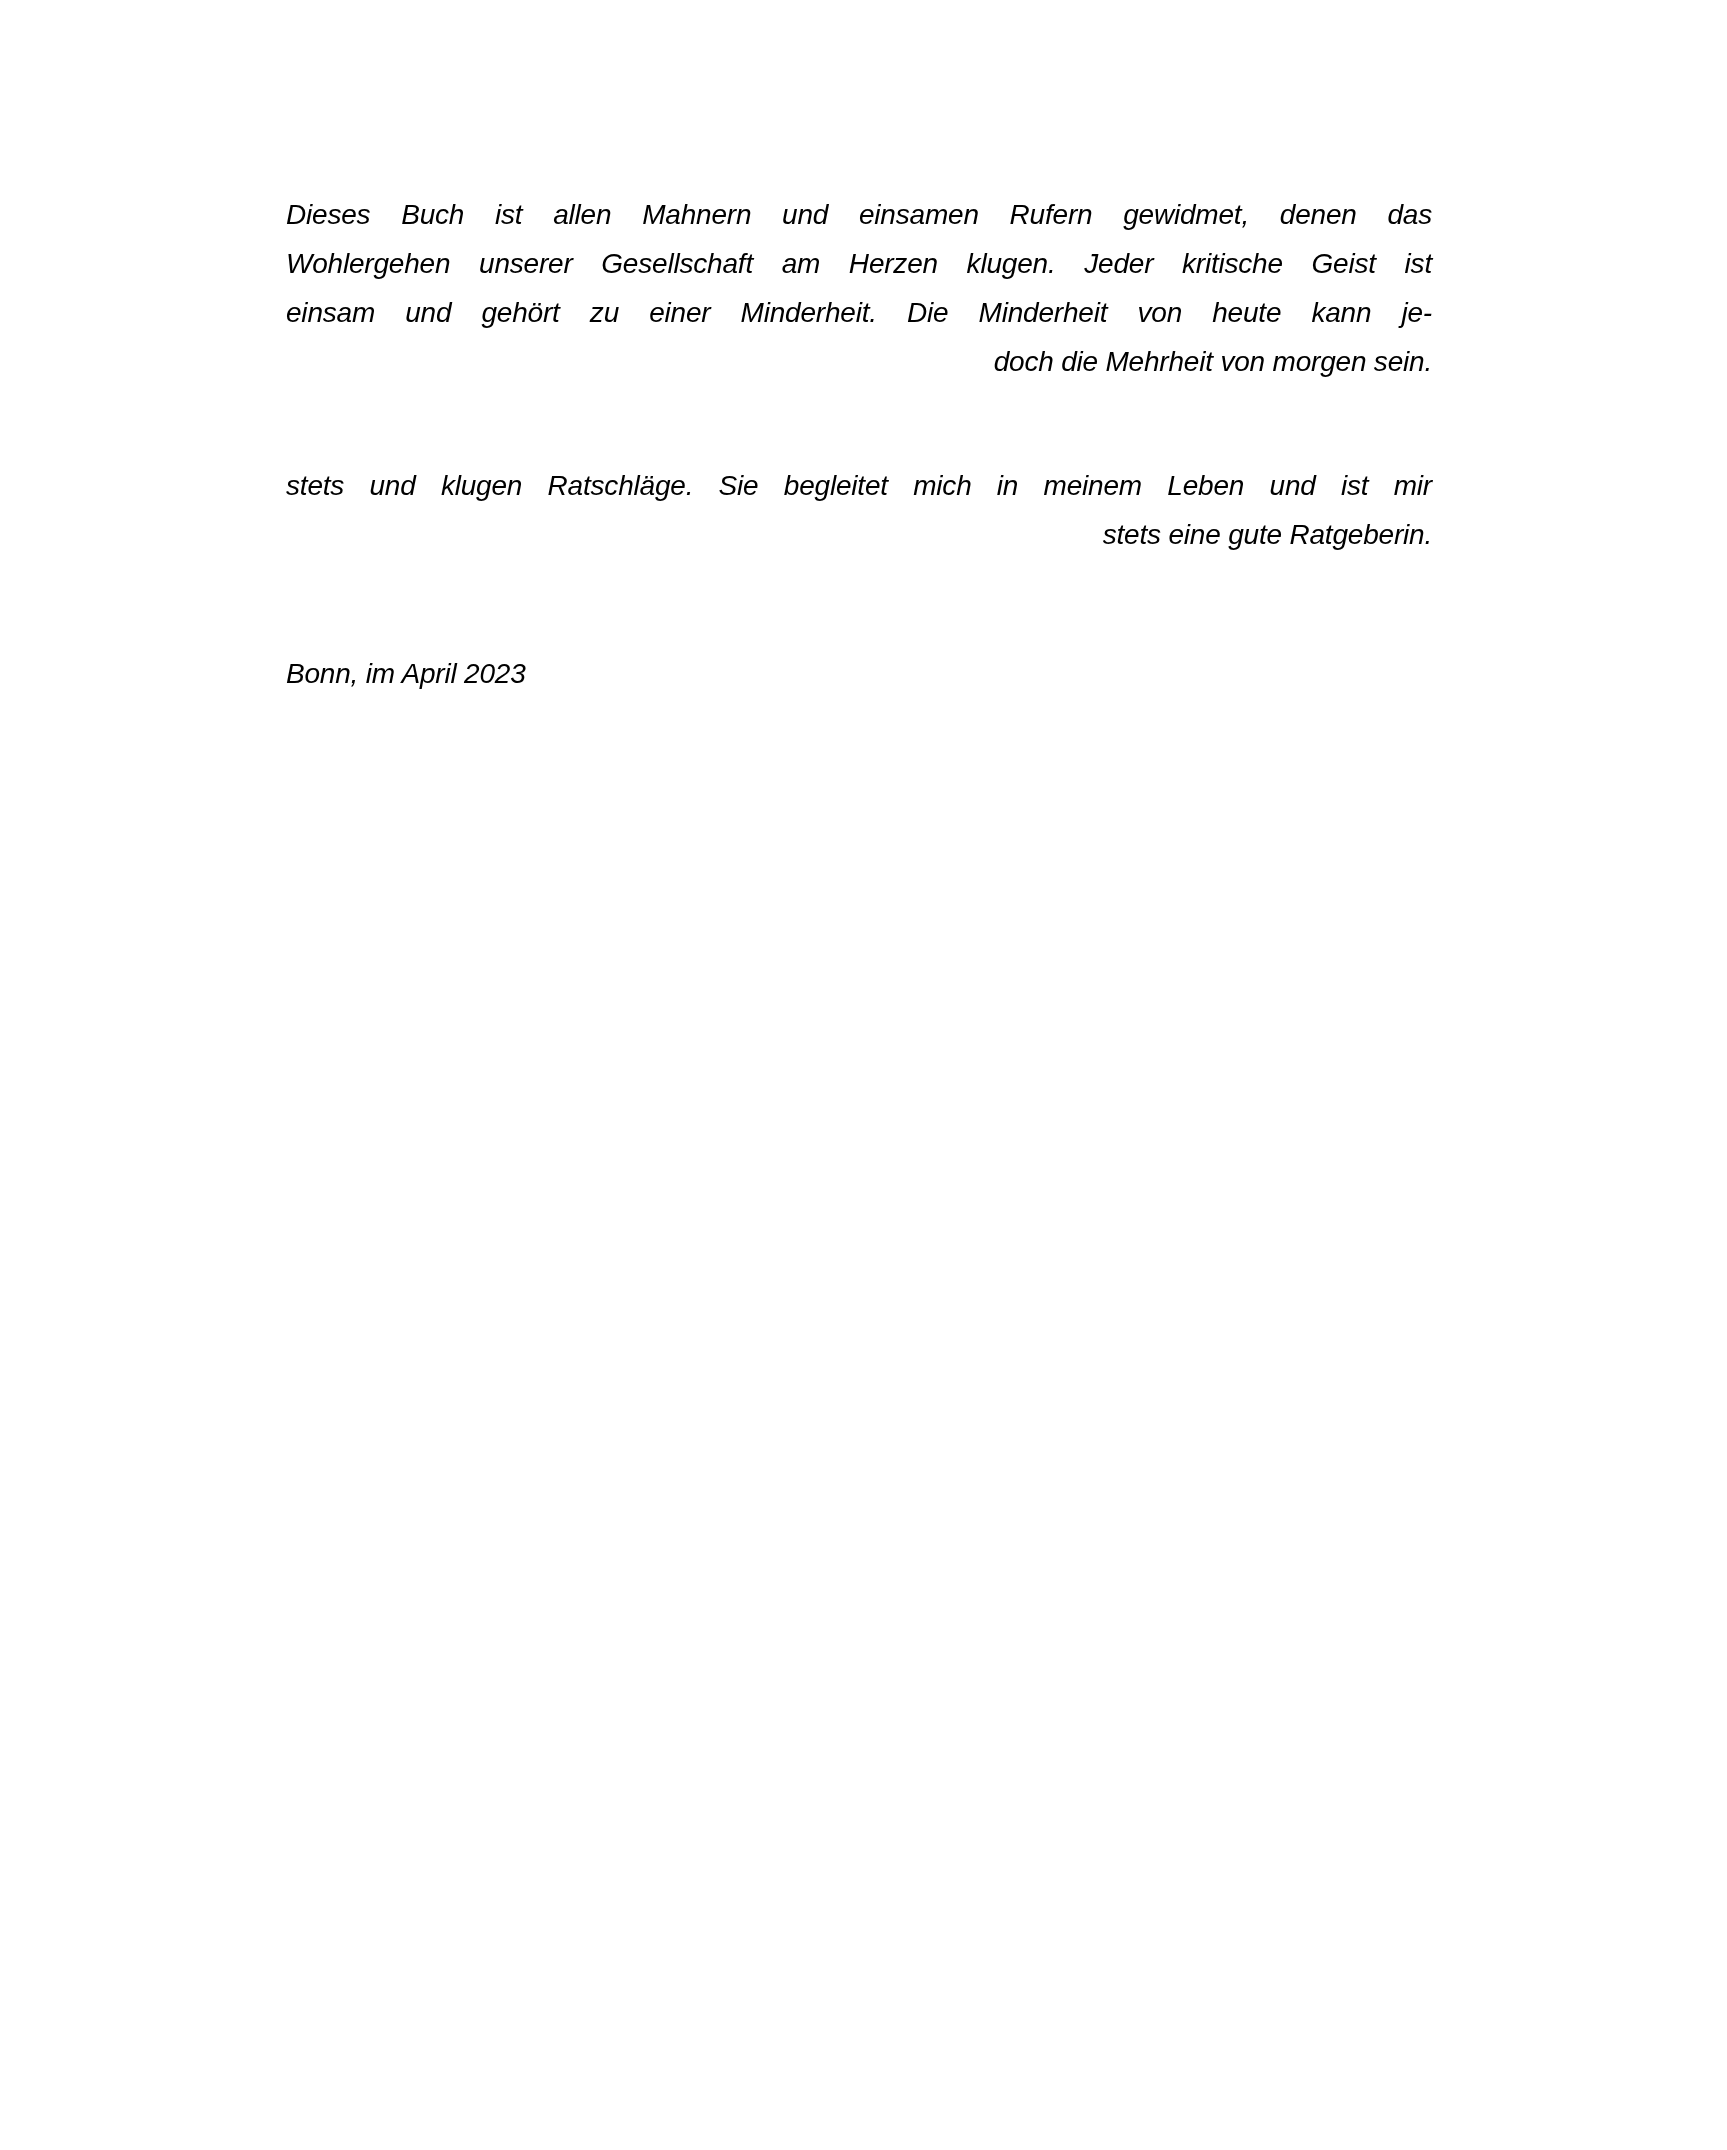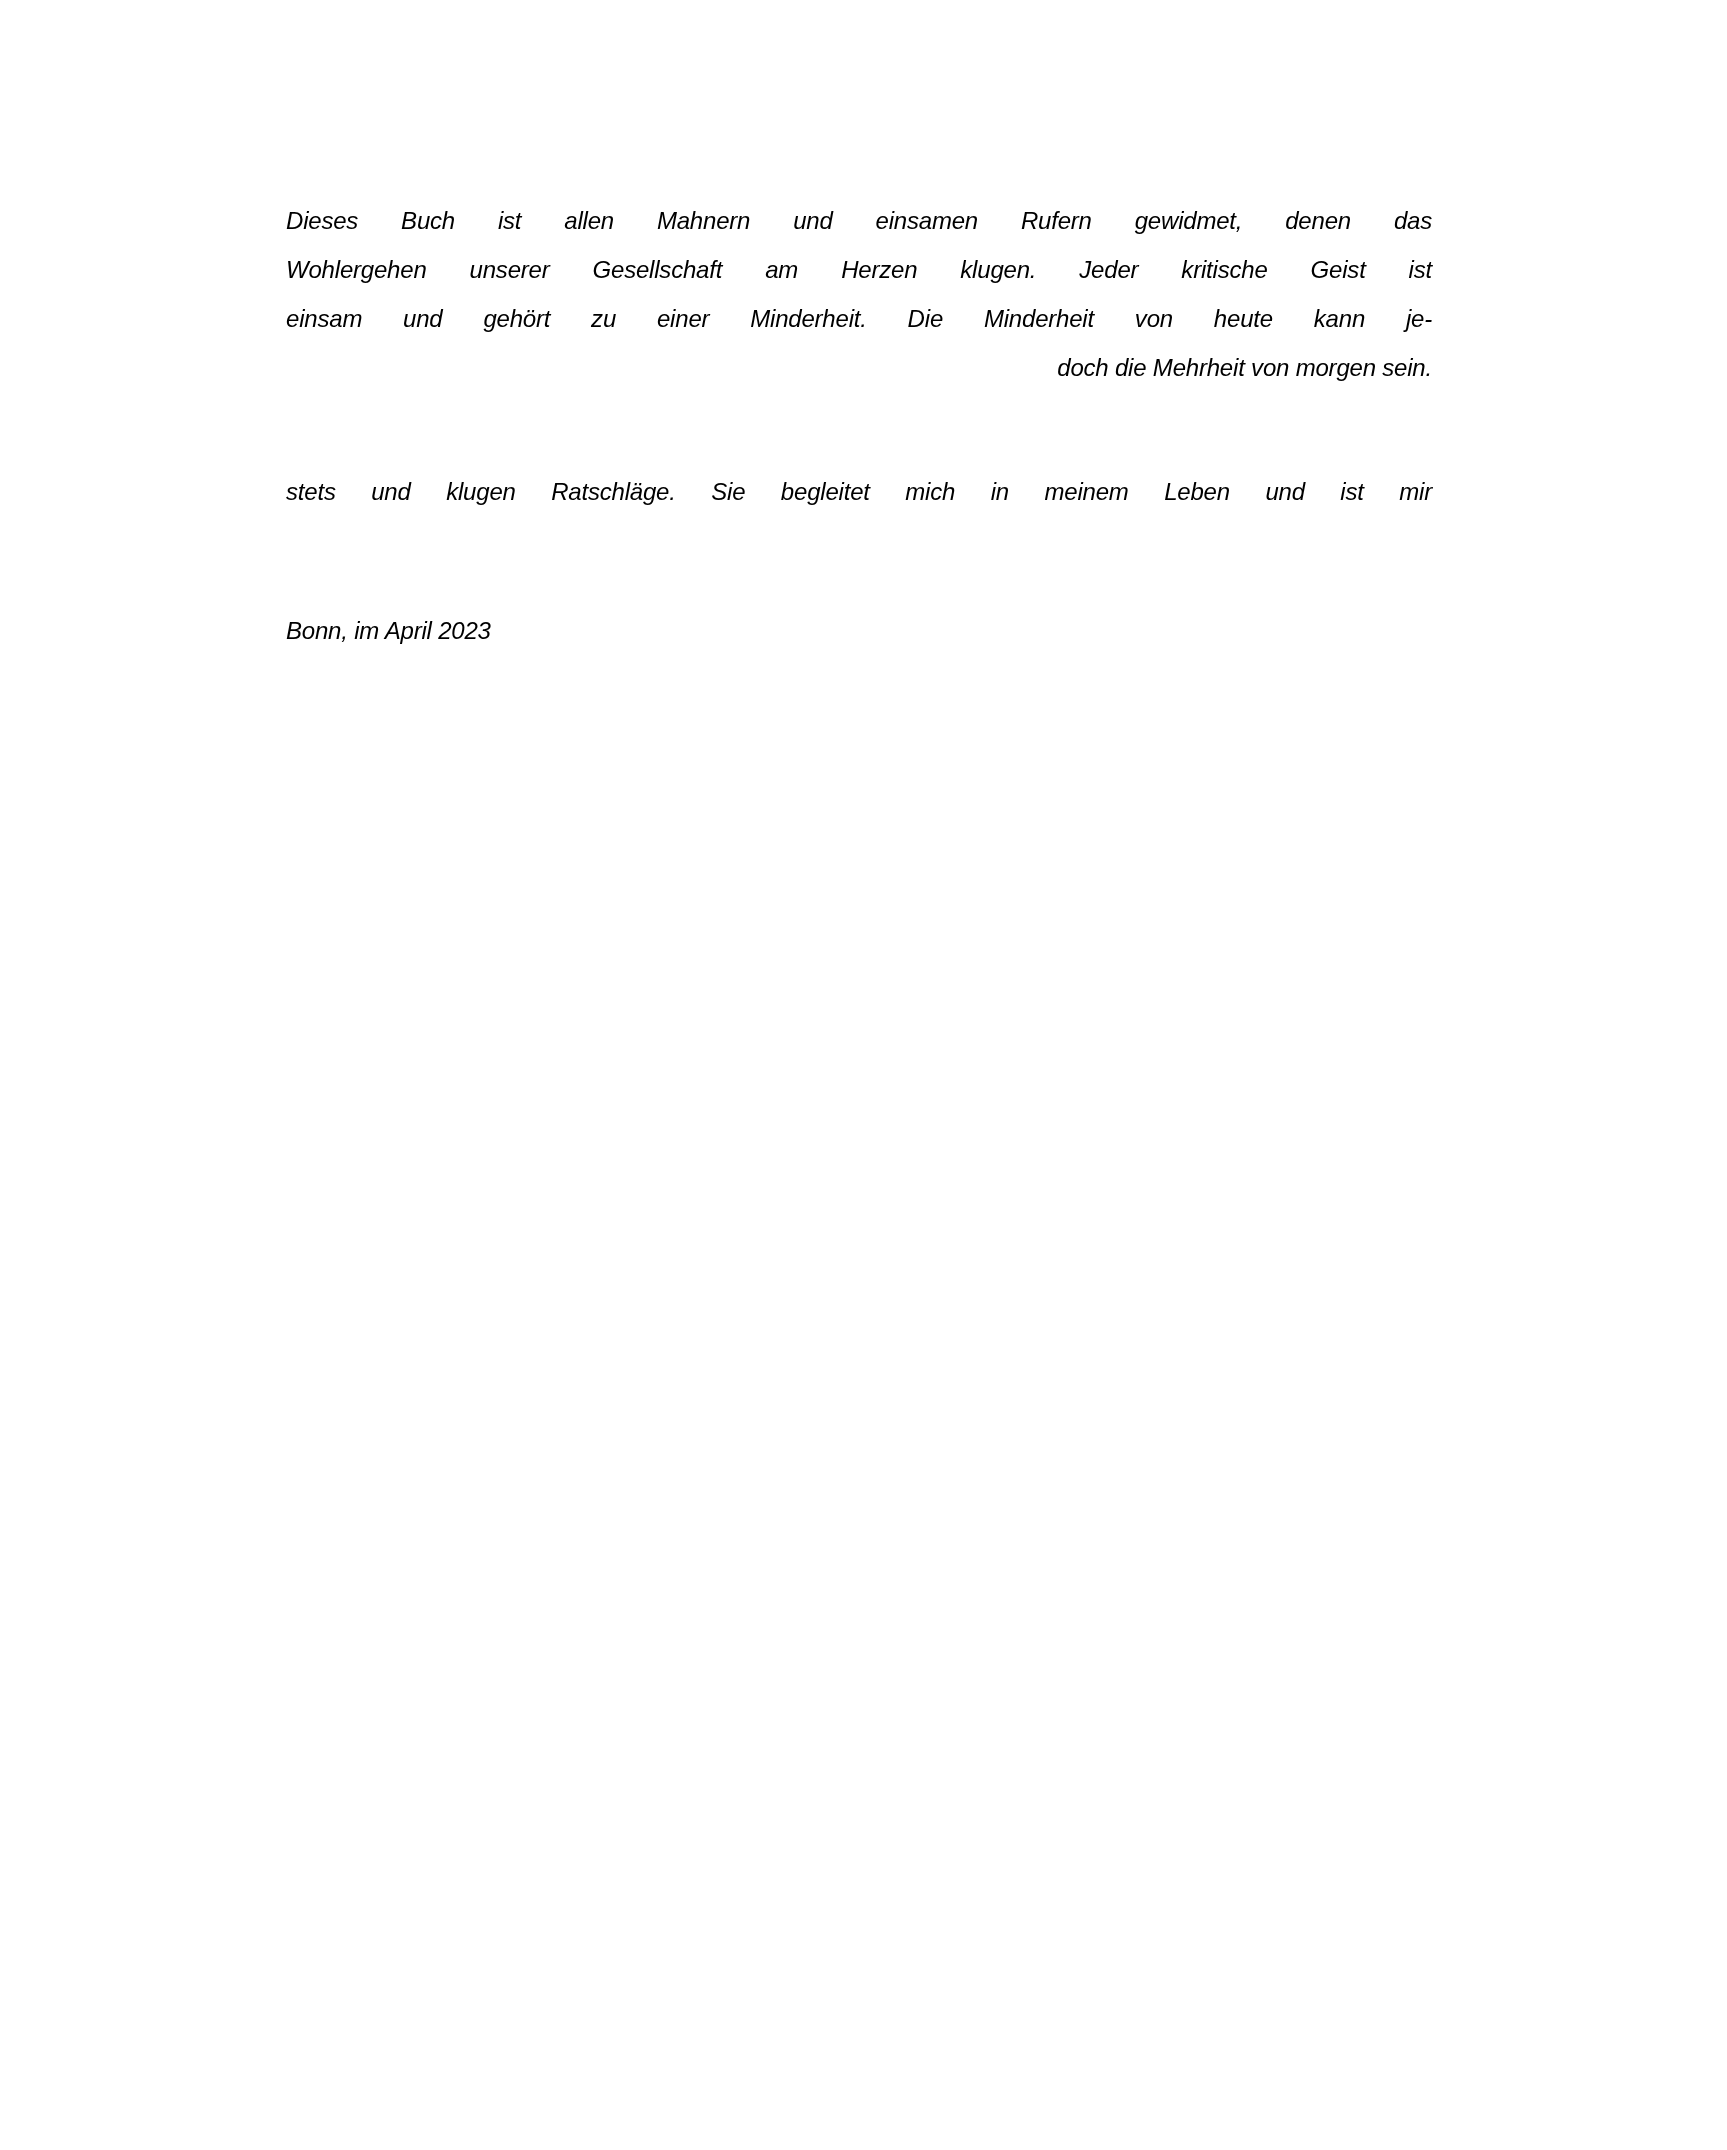--- a/index.html
+++ b/index.html
@@ -10,25 +10,25 @@
   body {
     width: 1727px;
     height: 2235px;
     position: relative;
     overflow: hidden;
     font-family: "Liberation Sans", sans-serif;
   }
   .page {
     position: absolute;
     left: 286px;
-    top: 196px;
+    top: 190px;
     width: 1146px;
     color: #000000;
     font-style: italic;
-    font-size: 24px;
+    font-size: 28px;
     line-height: 49px;
     letter-spacing: -0.2px;
   }
   .para {
     margin: 0;
     padding: 0;
   }
   .para + .para {
     margin-top: 75px;
   }
@@ -56,18 +56,19 @@
 
   <p class="para">
     <span class="line just">Dieses Buch ist allen Mahnern und einsamen Rufern gewidmet, denen das</span>
     <span class="line just">Wohlergehen unserer Gesellschaft am Herzen klugen. Jeder kritische Geist ist</span>
     <span class="line just">einsam und gehört zu einer Minderheit. Die Minderheit von heute kann je-</span>
     <span class="line last">doch die Mehrheit von morgen sein.</span>
   </p>
 
   <p class="para">
     <span class="line just">stets und klugen Ratschläge. Sie begleitet mich in meinem Leben und ist mir</span>
+    <span class="line last">stets eine gute Ratgeberin.</span>
   </p>
 
   <div class="dateline">Bonn, im April 2023</div>
 
 </div>
 
 
 </body></html>

